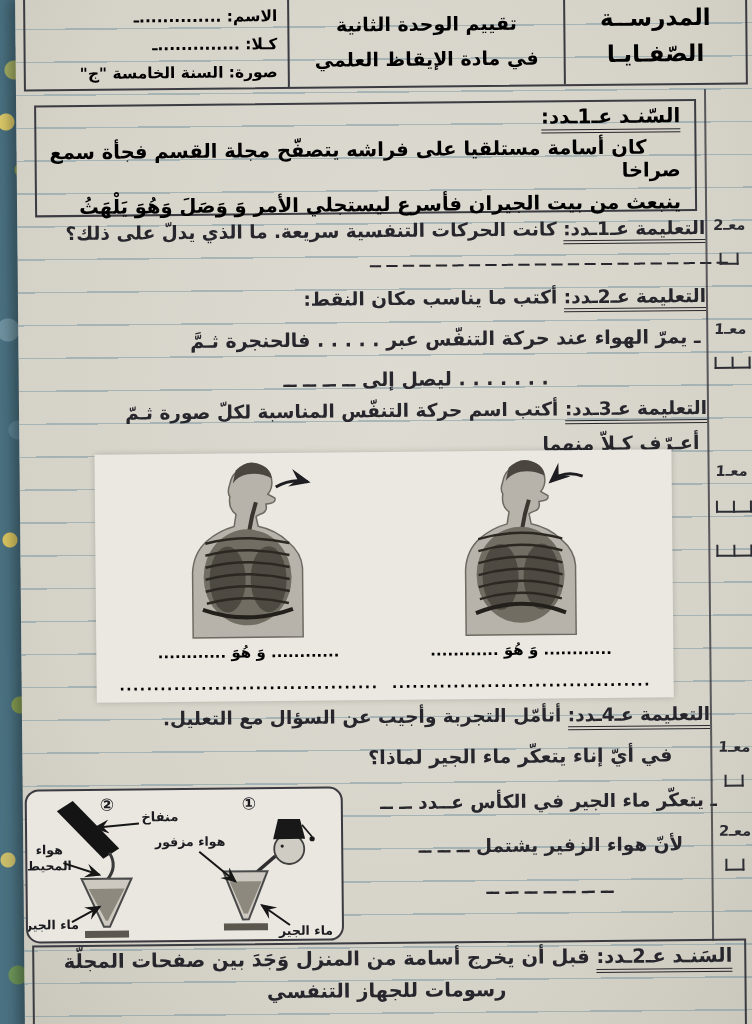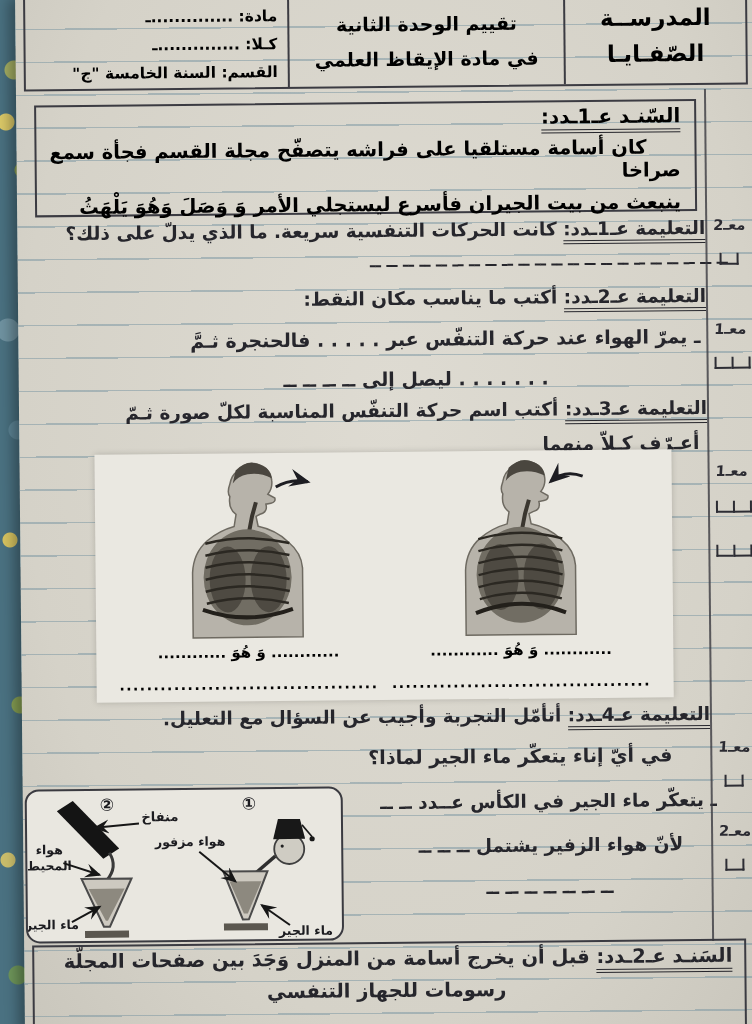--- a/index.html
+++ b/index.html
@@ -72,29 +72,29 @@
     <div id="cell-school" class="hcell">
       <div>المدرســة</div>
       <div>الصّفـايـا</div>
     </div>
     <div id="cell-title" class="hcell">
       <div>تقييم الوحدة الثانية</div>
       <div>في مادة الإيقاظ العلمي</div>
     </div>
     <div id="cell-student" class="hcell">
       <div class="stud-row">
-        <span>مادة:</span>
+        <span>الاسم:</span>
         <span>..............ـ</span>
       </div>
       <div class="stud-row">
         <span>كـلا:</span>
         <span>..............ـ</span>
       </div>
       <div class="stud-row">
-        <span>القسم:</span>
+        <span>صورة:</span>
         <span>السنة الخامسة "ج"</span>
       </div>
     </div>
   </div>
 
   <div id="support1">
     <div class="s1-line" style="font-size:20px;">
       <span class="t-dbl">السّنـد عـ1ـدد:</span>
     </div>
     <div class="s1-line" style="margin-top:8px;text-indent:34px;">كان أسامة مستلقيا على فراشه يتصفّح مجلة القسم فجأة سمع صراخا</div>

